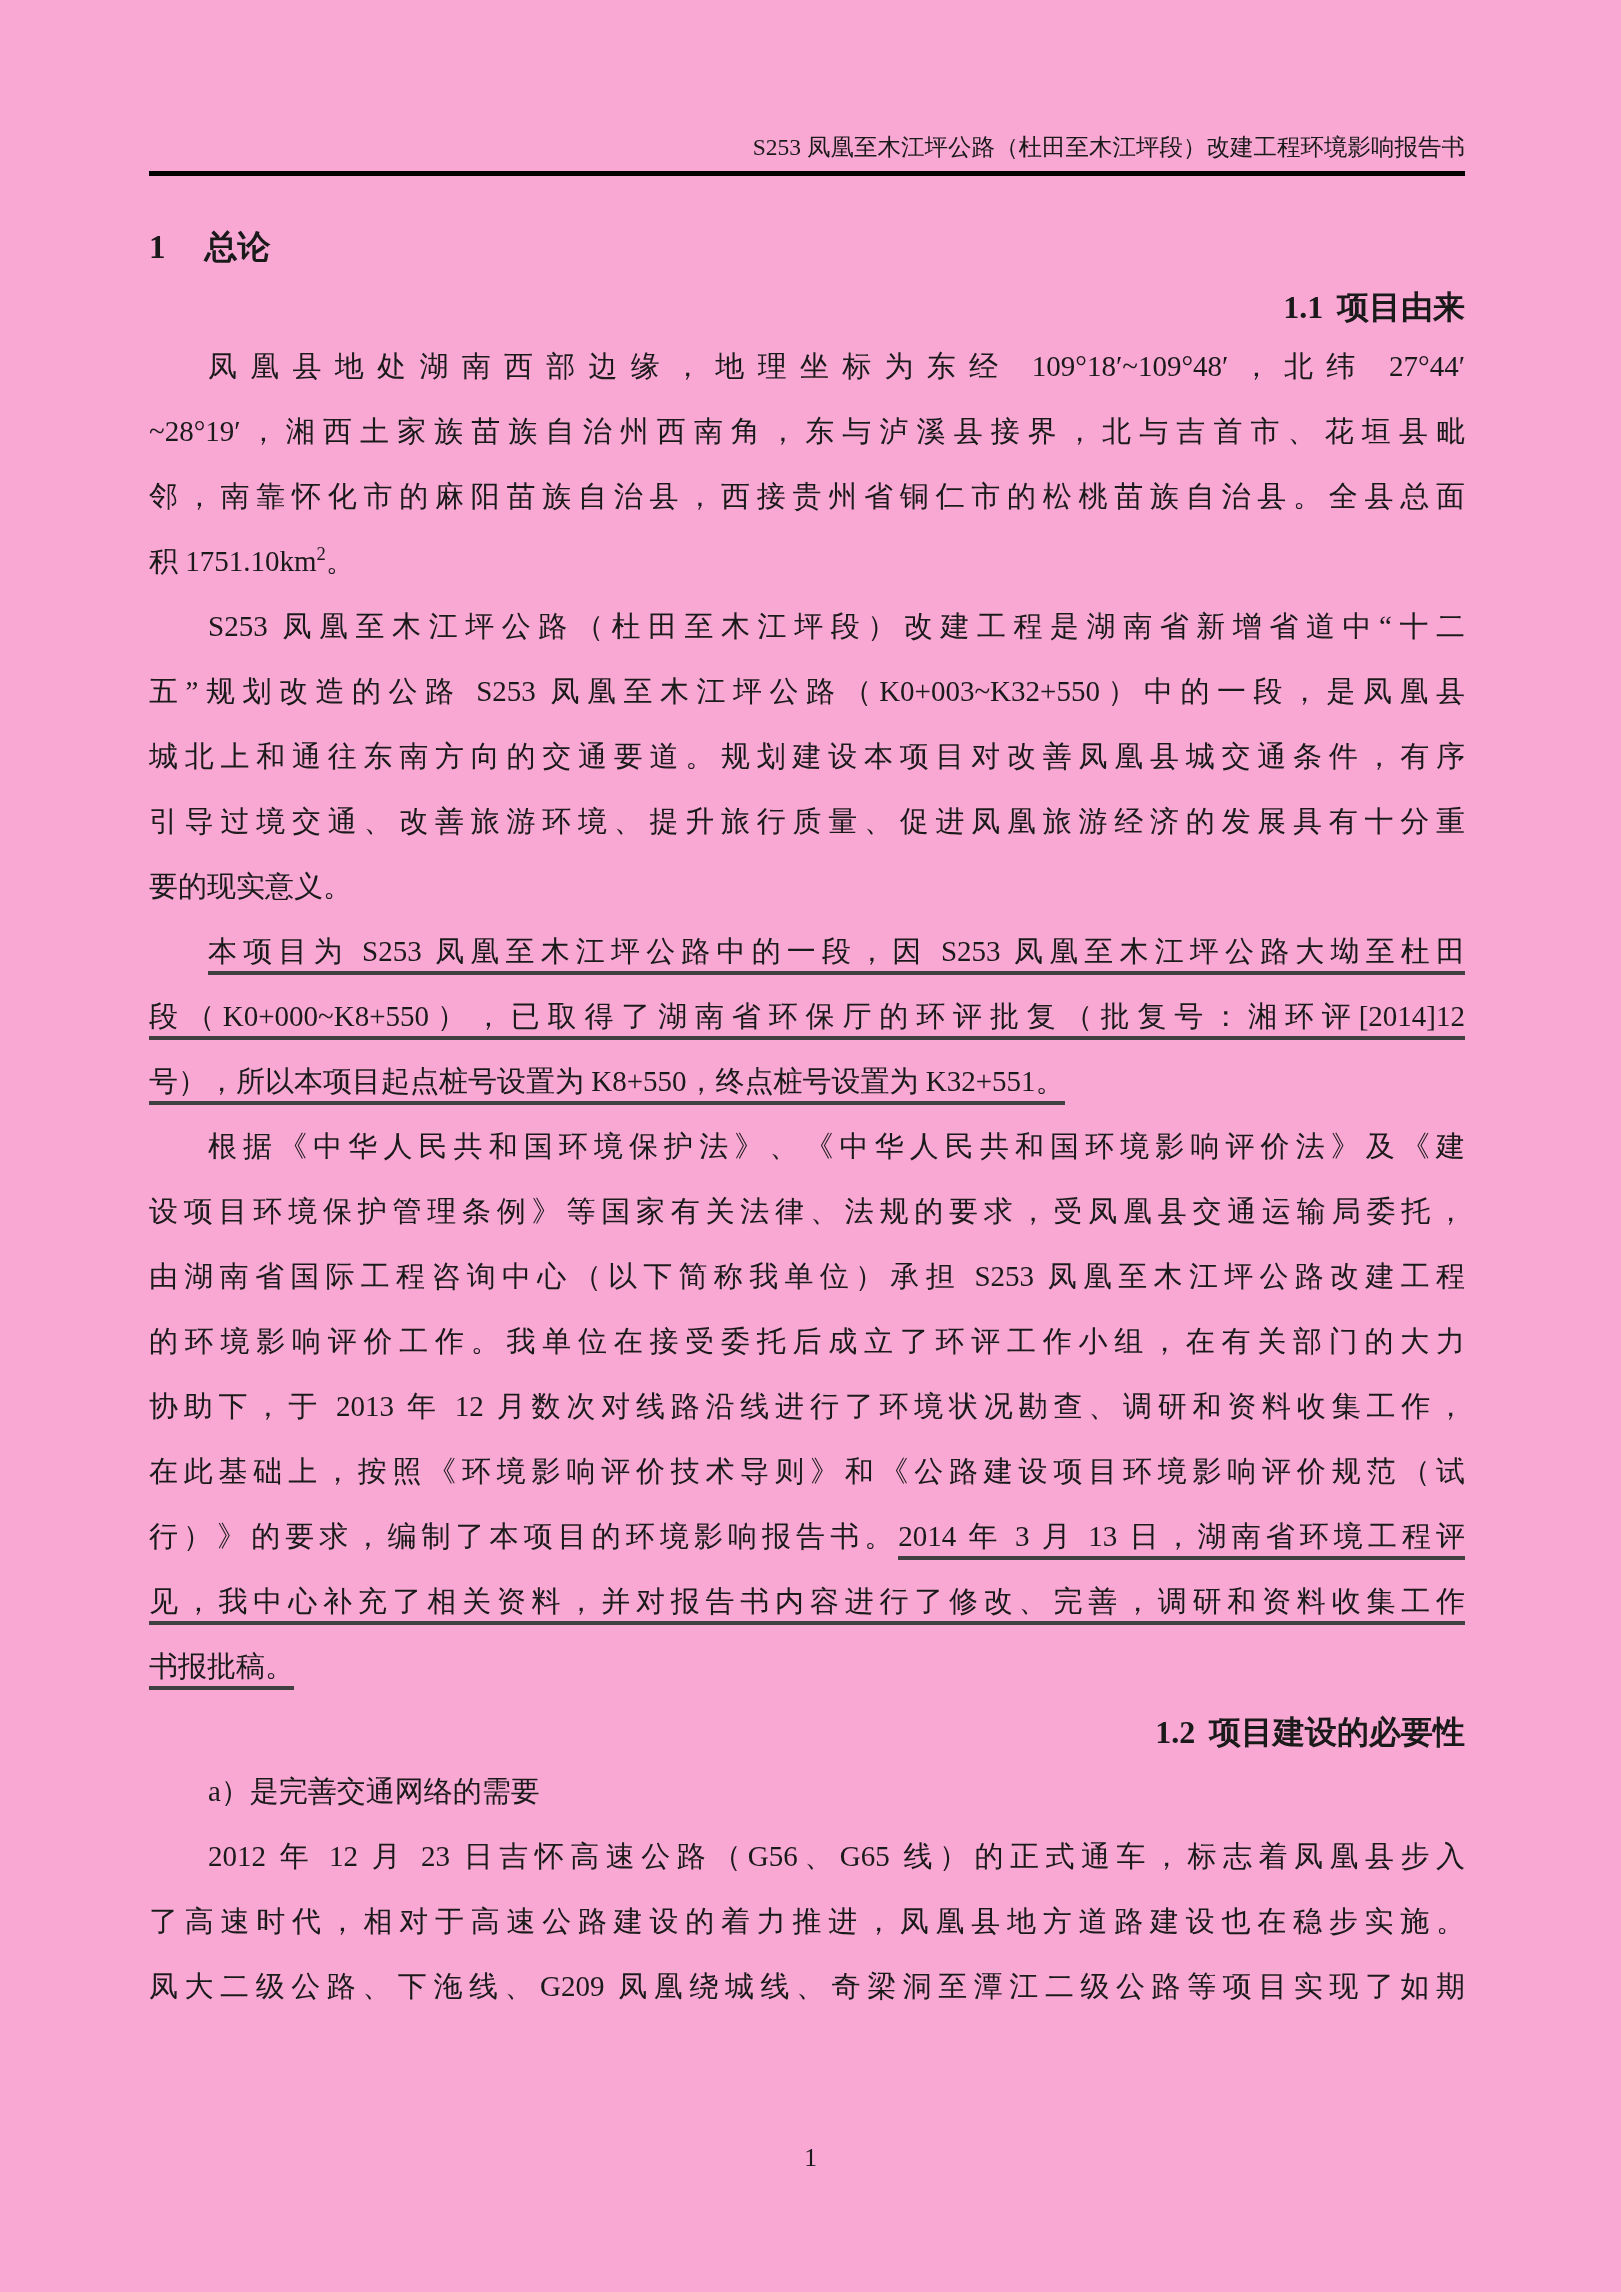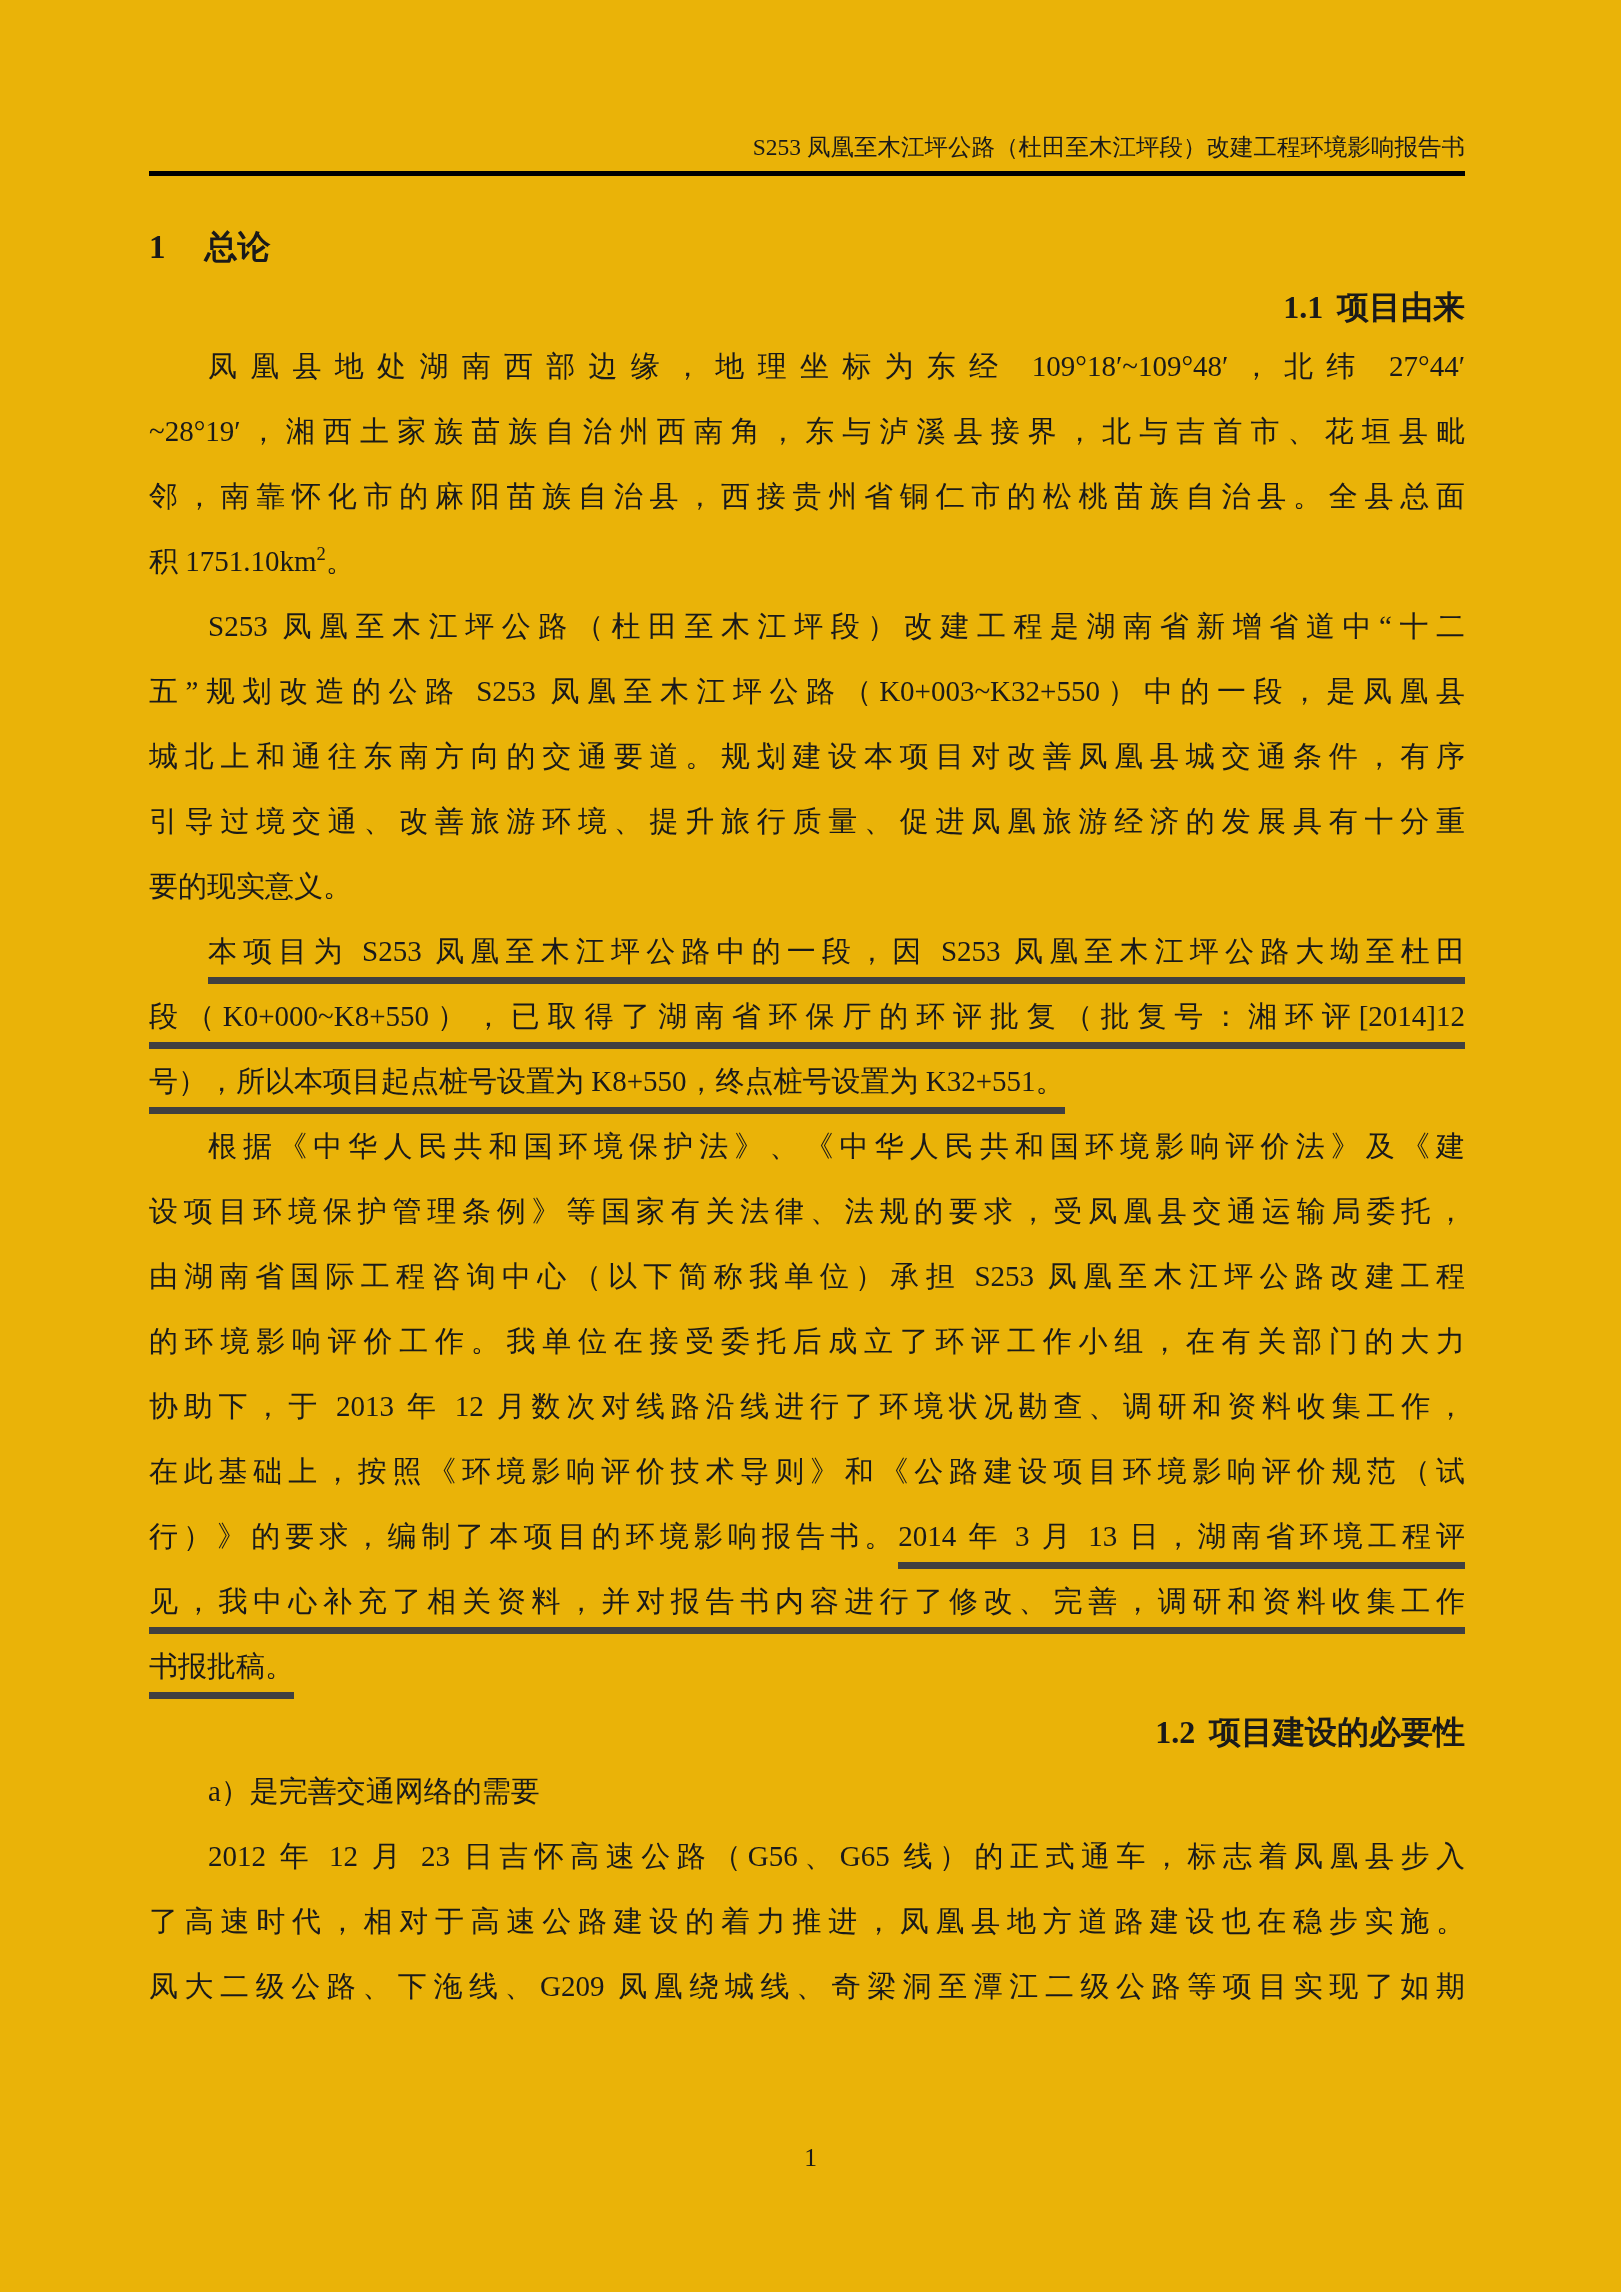--- a/index.html
+++ b/index.html
@@ -1,20 +1,20 @@
 <!DOCTYPE html>
 <html><head>
 <meta charset="utf-8">
 <style>
   html, body { margin: 0; padding: 0; background: #ffffff; }
   .page {
     position: relative;
     width: 1621px;
     height: 2293px;
-    background: #eab308;
+    background: #f9a8d4;
     color: #1a1a1a;
     font-family: "Liberation Serif", "DejaVu Serif", serif;
     overflow: hidden;
   }
   .header {
     margin: 0 156px 0 149px;
     padding-top: 135px;
     padding-bottom: 10.8px;
     text-align: right;
     font-size: 23.5px;
@@ -40,21 +40,21 @@
   }
   .h2 .num { font-family: "Liberation Serif", "DejaVu Serif", serif; margin-right: 13.7px; }
   .line {
     font-size: 29px;
     line-height: 65px;
     text-align: justify;
     text-justify: inter-character;
   }
   .line.fill { text-align-last: justify; }
   .line.indent { text-indent: 59px; }
-  .u { border-bottom: 7px solid #404040; padding-bottom: 10px; }
+  .u { border-bottom: 4px solid #404040; padding-bottom: 4px; }
   .line sup { font-size: 18.6px; line-height: 0; vertical-align: super; }
   .footer {
     position: absolute;
     left: 0; right: 0;
     bottom: 123px;
     text-align: center;
     font-size: 25.5px;
     line-height: 25.5px;
   }
 </style>

